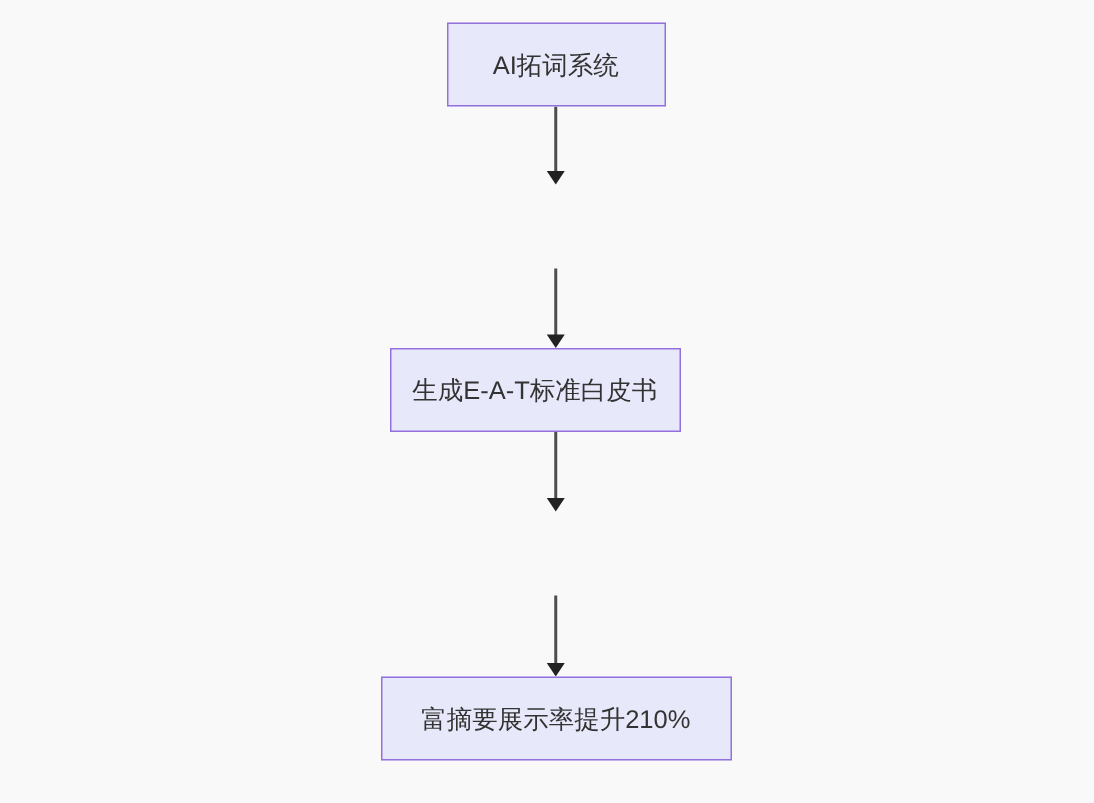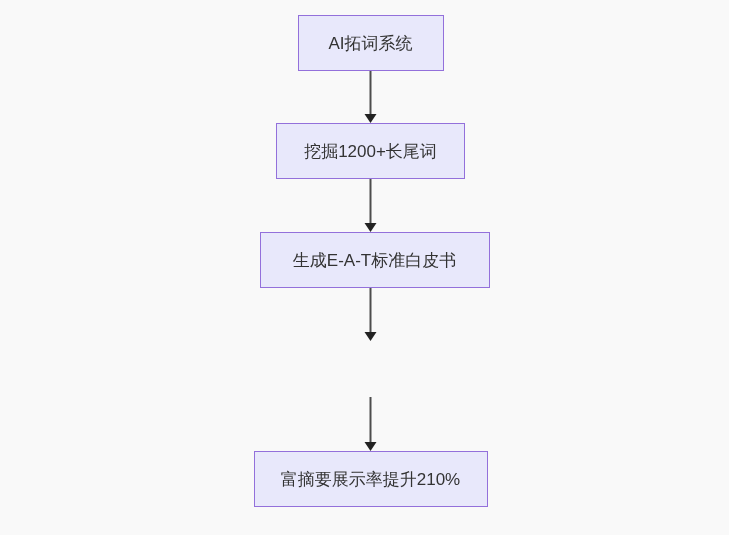--- a/index.html
+++ b/index.html
@@ -24,21 +24,21 @@
     display: flex;
     align-items: center;
     justify-content: center;
     text-align: left;
     white-space: nowrap;
     line-height: 1;
   }
   
   .n1 { left: 297.5px; top: 15px;  width: 146px; height: 56px; }
   .n2 { left: 276px;   top: 123px; width: 189px; height: 56px; }
-  .n3 { left: 259.5px; top: 232px; width: 230px; height: 56px; }
+  .n3 { left: 259.5px; top: 232px; width: 194px; height: 56px; }
   .n4 { left: 263.5px; top: 341px; width: 214px; height: 56px; }
   .n5 { left: 253.5px; top: 451px; width: 234px; height: 56px; }
   .edges {
     position: absolute;
     left: 0; top: 0;
     width: 729px; height: 535px;
     pointer-events: none;
   }
   .edge-line { stroke: var(--edge-line, #4d4d4d); stroke-width: 2px; }
   .edge-head { fill: var(--arrowhead, #222222); }
@@ -64,23 +64,20 @@
     <g>
       <line class="edge-line" x1="370.5" y1="397" x2="370.5" y2="443"></line>
       <polygon class="edge-head" points="364.5,442 376.5,442 370.5,451"></polygon>
     </g>
   </svg>
 
   <div class="flow-node n1">
     <span>AI拓词系统</span>
   </div>
 
-  <div class="flow-node n2">
-    <span>挖掘1200+长尾词</span>
-  </div>
 
   <div class="flow-node n3">
     <span>生成E-A-T标准白皮书</span>
   </div>
 
 
   <div class="flow-node n5">
     <span>富摘要展示率提升210%</span>
   </div>
 

